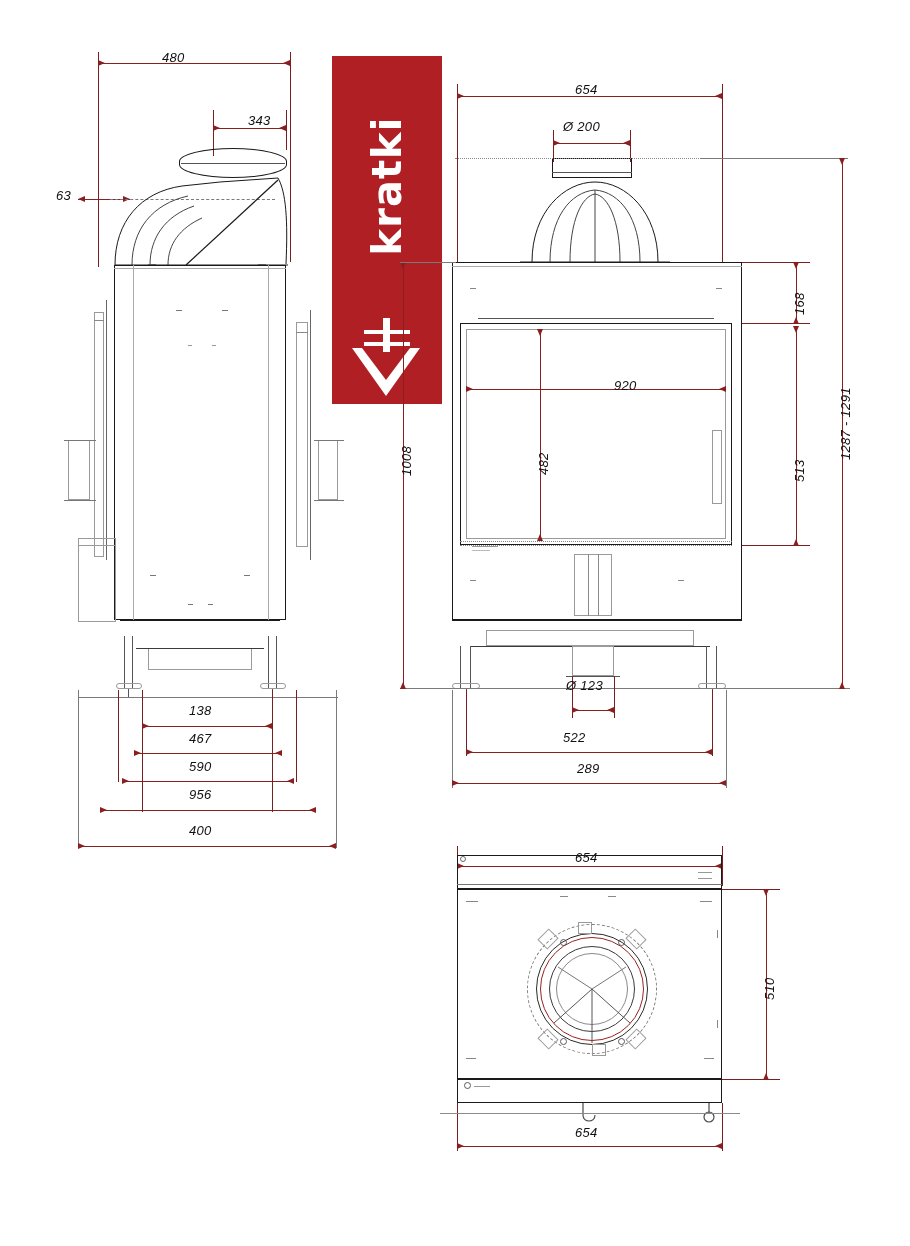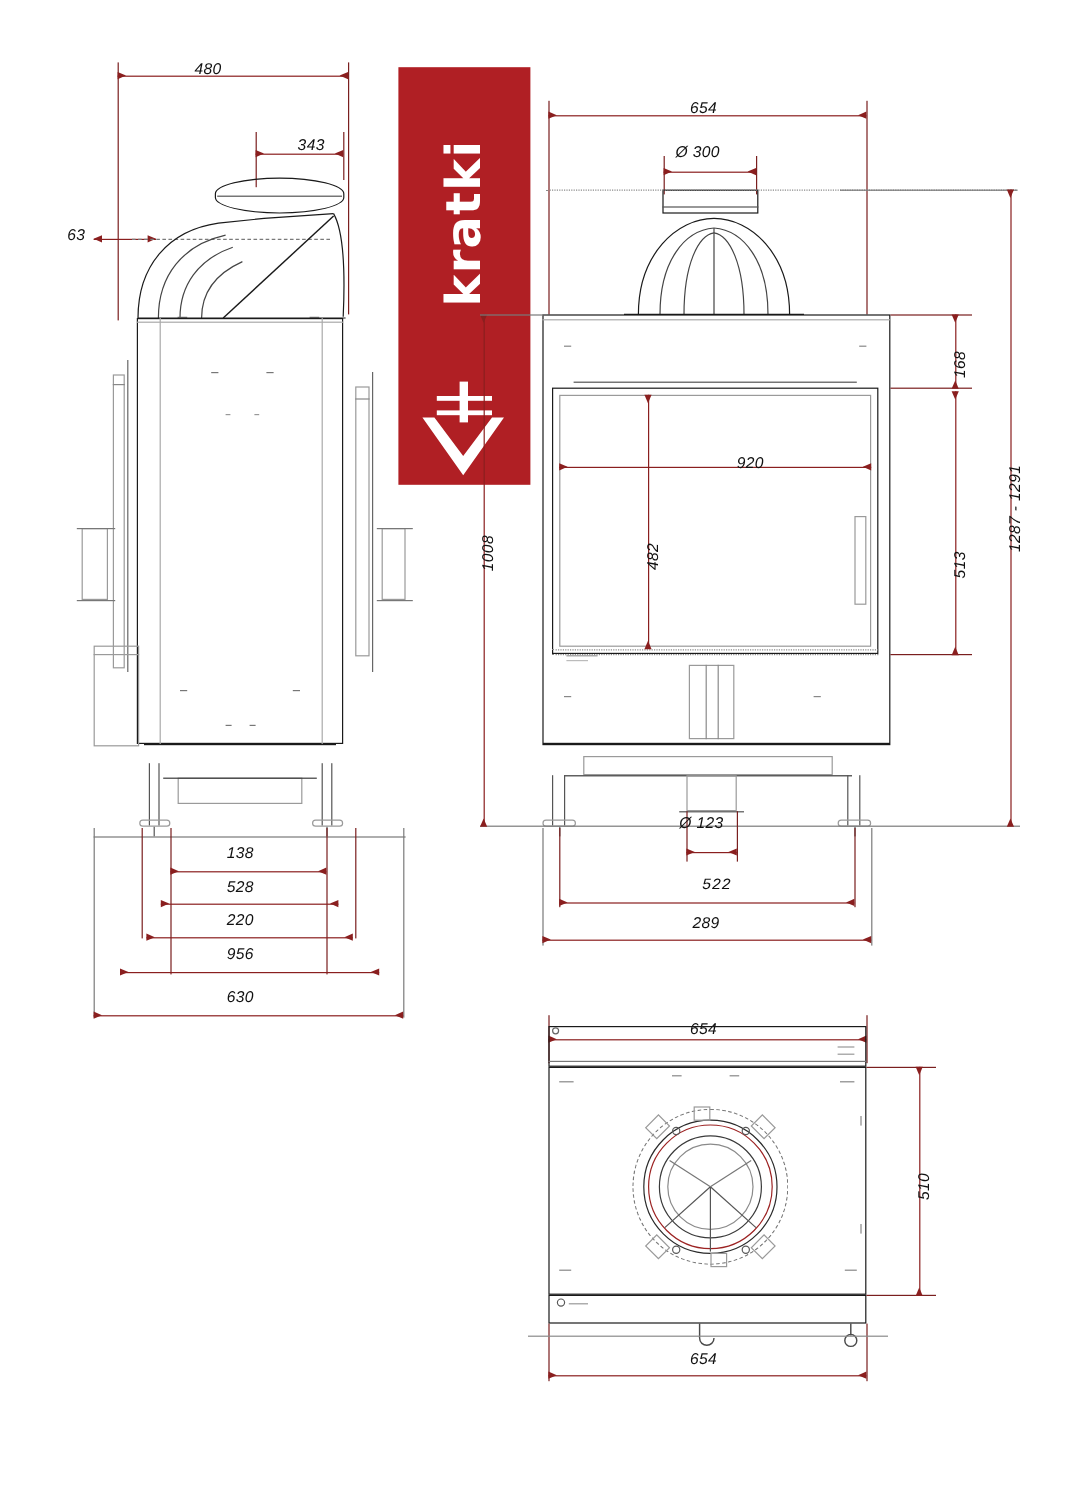--- a/index.html
+++ b/index.html
@@ -241,36 +241,36 @@
     <div class="ext v" style="left:336px; top:690px; height:158px; background:#7a7a7a;"></div>
 
     <div class="dim-h" style="left:142px; top:726px; width:130px;"></div>
     <div class="arrow right" style="left:142px; top:723px;"></div>
     <div class="arrow left" style="left:265px; top:723px;"></div>
     <div class="dimlabel" style="left:189px; top:703px;">138</div>
 
     <div class="dim-h" style="left:134px; top:753px; width:148px;"></div>
     <div class="arrow right" style="left:134px; top:750px;"></div>
     <div class="arrow left" style="left:275px; top:750px;"></div>
-    <div class="dimlabel" style="left:189px; top:731px;">528</div>
+    <div class="dimlabel" style="left:189px; top:731px;">467</div>
 
     <div class="dim-h" style="left:122px; top:781px; width:172px;"></div>
     <div class="arrow right" style="left:122px; top:778px;"></div>
     <div class="arrow left" style="left:287px; top:778px;"></div>
-    <div class="dimlabel" style="left:189px; top:759px;">220</div>
+    <div class="dimlabel" style="left:189px; top:759px;">590</div>
 
     <div class="dim-h" style="left:100px; top:810px; width:216px;"></div>
     <div class="arrow right" style="left:100px; top:807px;"></div>
     <div class="arrow left" style="left:309px; top:807px;"></div>
     <div class="dimlabel" style="left:189px; top:787px;">956</div>
 
     <div class="dim-h" style="left:78px; top:846px; width:258px;"></div>
     <div class="arrow right" style="left:78px; top:843px;"></div>
     <div class="arrow left" style="left:329px; top:843px;"></div>
-    <div class="dimlabel" style="left:189px; top:823px;">630</div>
+    <div class="dimlabel" style="left:189px; top:823px;">400</div>
   </div>
 
   <div id="logo">
     <div class="wordmark">
       <span>kratki</span>
     </div>
     <svg class="chevron" viewBox="0 0 74 80">
       <rect x="33" y="0" width="7" height="34" fill="#ffffff"></rect>
       <rect x="14" y="12" width="46" height="4" fill="#ffffff"></rect>
       <rect x="14" y="24" width="46" height="4" fill="#ffffff"></rect>
@@ -285,21 +285,21 @@
     <div class="dim-h" style="left:457px; top:96px; width:265px;"></div>
     <div class="arrow right" style="left:457px; top:93px;"></div>
     <div class="arrow left" style="left:715px; top:93px;"></div>
     <div class="dimlabel" style="left:575px; top:82px;">654</div>
 
     <div class="ext v" style="left:553px; top:130px; height:32px; background:#7a1f1f;"></div>
     <div class="ext v" style="left:630px; top:130px; height:32px; background:#7a1f1f;"></div>
     <div class="dim-h" style="left:553px; top:143px; width:77px;"></div>
     <div class="arrow right" style="left:553px; top:140px;"></div>
     <div class="arrow left" style="left:623px; top:140px;"></div>
-    <div class="dimlabel" style="left:563px; top:119px;">Ø 300</div>
+    <div class="dimlabel" style="left:563px; top:119px;">Ø 200</div>
 
     <div class="box" style="left:552px; top:158px; width:80px; height:20px;"></div>
     <div class="ln h" style="left:552px; top:172px; width:80px; background:#555;"></div>
 
     <svg style="position:absolute; left:520px; top:176px;" width="150" height="88">
       <path d="M12,86 C12,36 44,6 75,6 C106,6 138,36 138,86" fill="none" stroke="#1a1a1a" stroke-width="1"></path>
       <path d="M30,86 C30,42 50,16 75,14" fill="none" stroke="#444" stroke-width="1"></path>
       <path d="M50,86 C50,44 62,20 75,18" fill="none" stroke="#444" stroke-width="1"></path>
       <path d="M75,86 L75,14" fill="none" stroke="#444" stroke-width="1"></path>
       <path d="M100,86 C100,44 88,20 75,18" fill="none" stroke="#444" stroke-width="1"></path>
@@ -388,21 +388,21 @@
     <div class="dim-h" style="left:572px; top:710px; width:42px;"></div>
     <div class="arrow right" style="left:572px; top:707px;"></div>
     <div class="arrow left" style="left:607px; top:707px;"></div>
     <div class="dimlabel" style="left:566px; top:678px;">Ø 123</div>
 
     <div class="ext v" style="left:466px; top:690px; height:66px; background:#7a1f1f;"></div>
     <div class="ext v" style="left:712px; top:690px; height:66px; background:#7a1f1f;"></div>
     <div class="dim-h" style="left:466px; top:752px; width:246px;"></div>
     <div class="arrow right" style="left:466px; top:749px;"></div>
     <div class="arrow left" style="left:705px; top:749px;"></div>
-    <div class="dimlabel" style="left:585px; top:730px;font-family:Liberation Mono, monospace;">522</div>
+    <div class="dimlabel" style="left:563px; top:730px;">522</div>
 
     <div class="ext v" style="left:452px; top:690px; height:98px; background:#7a7a7a;"></div>
     <div class="ext v" style="left:726px; top:690px; height:98px; background:#7a7a7a;"></div>
     <div class="dim-h" style="left:452px; top:783px; width:274px;"></div>
     <div class="arrow right" style="left:452px; top:780px;"></div>
     <div class="arrow left" style="left:719px; top:780px;"></div>
     <div class="dimlabel" style="left:577px; top:761px;">289</div>
   </div>
 
   <div>

